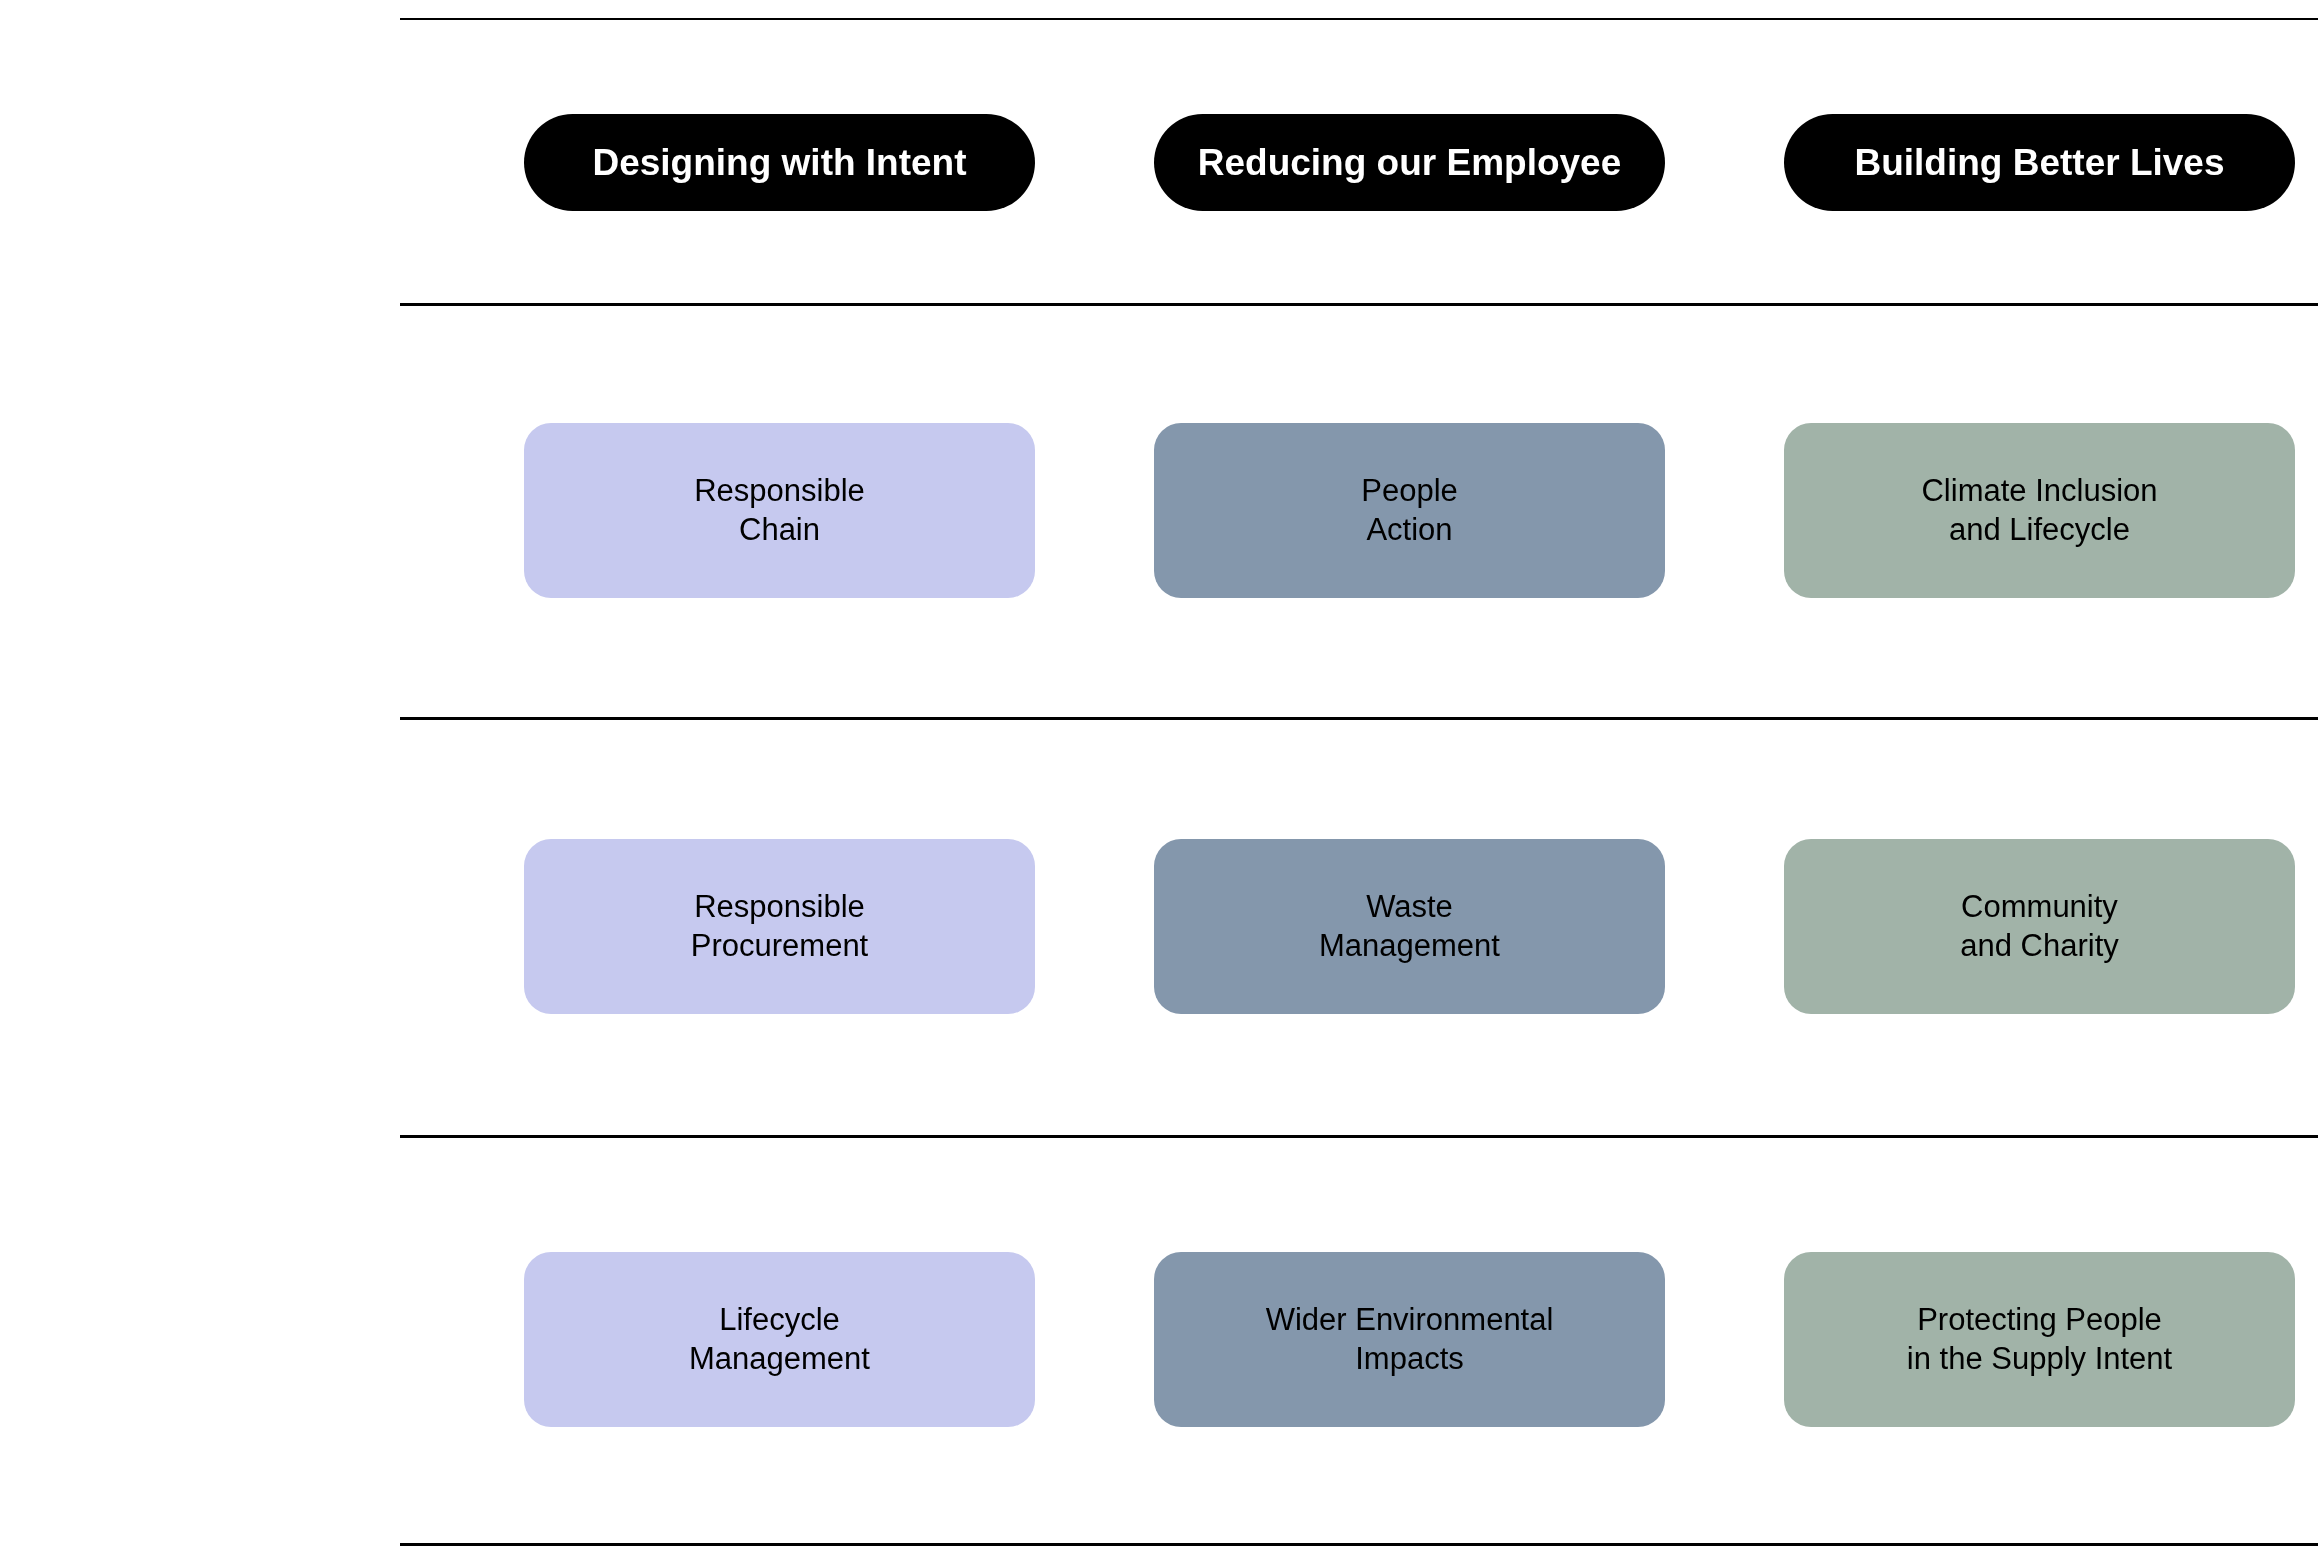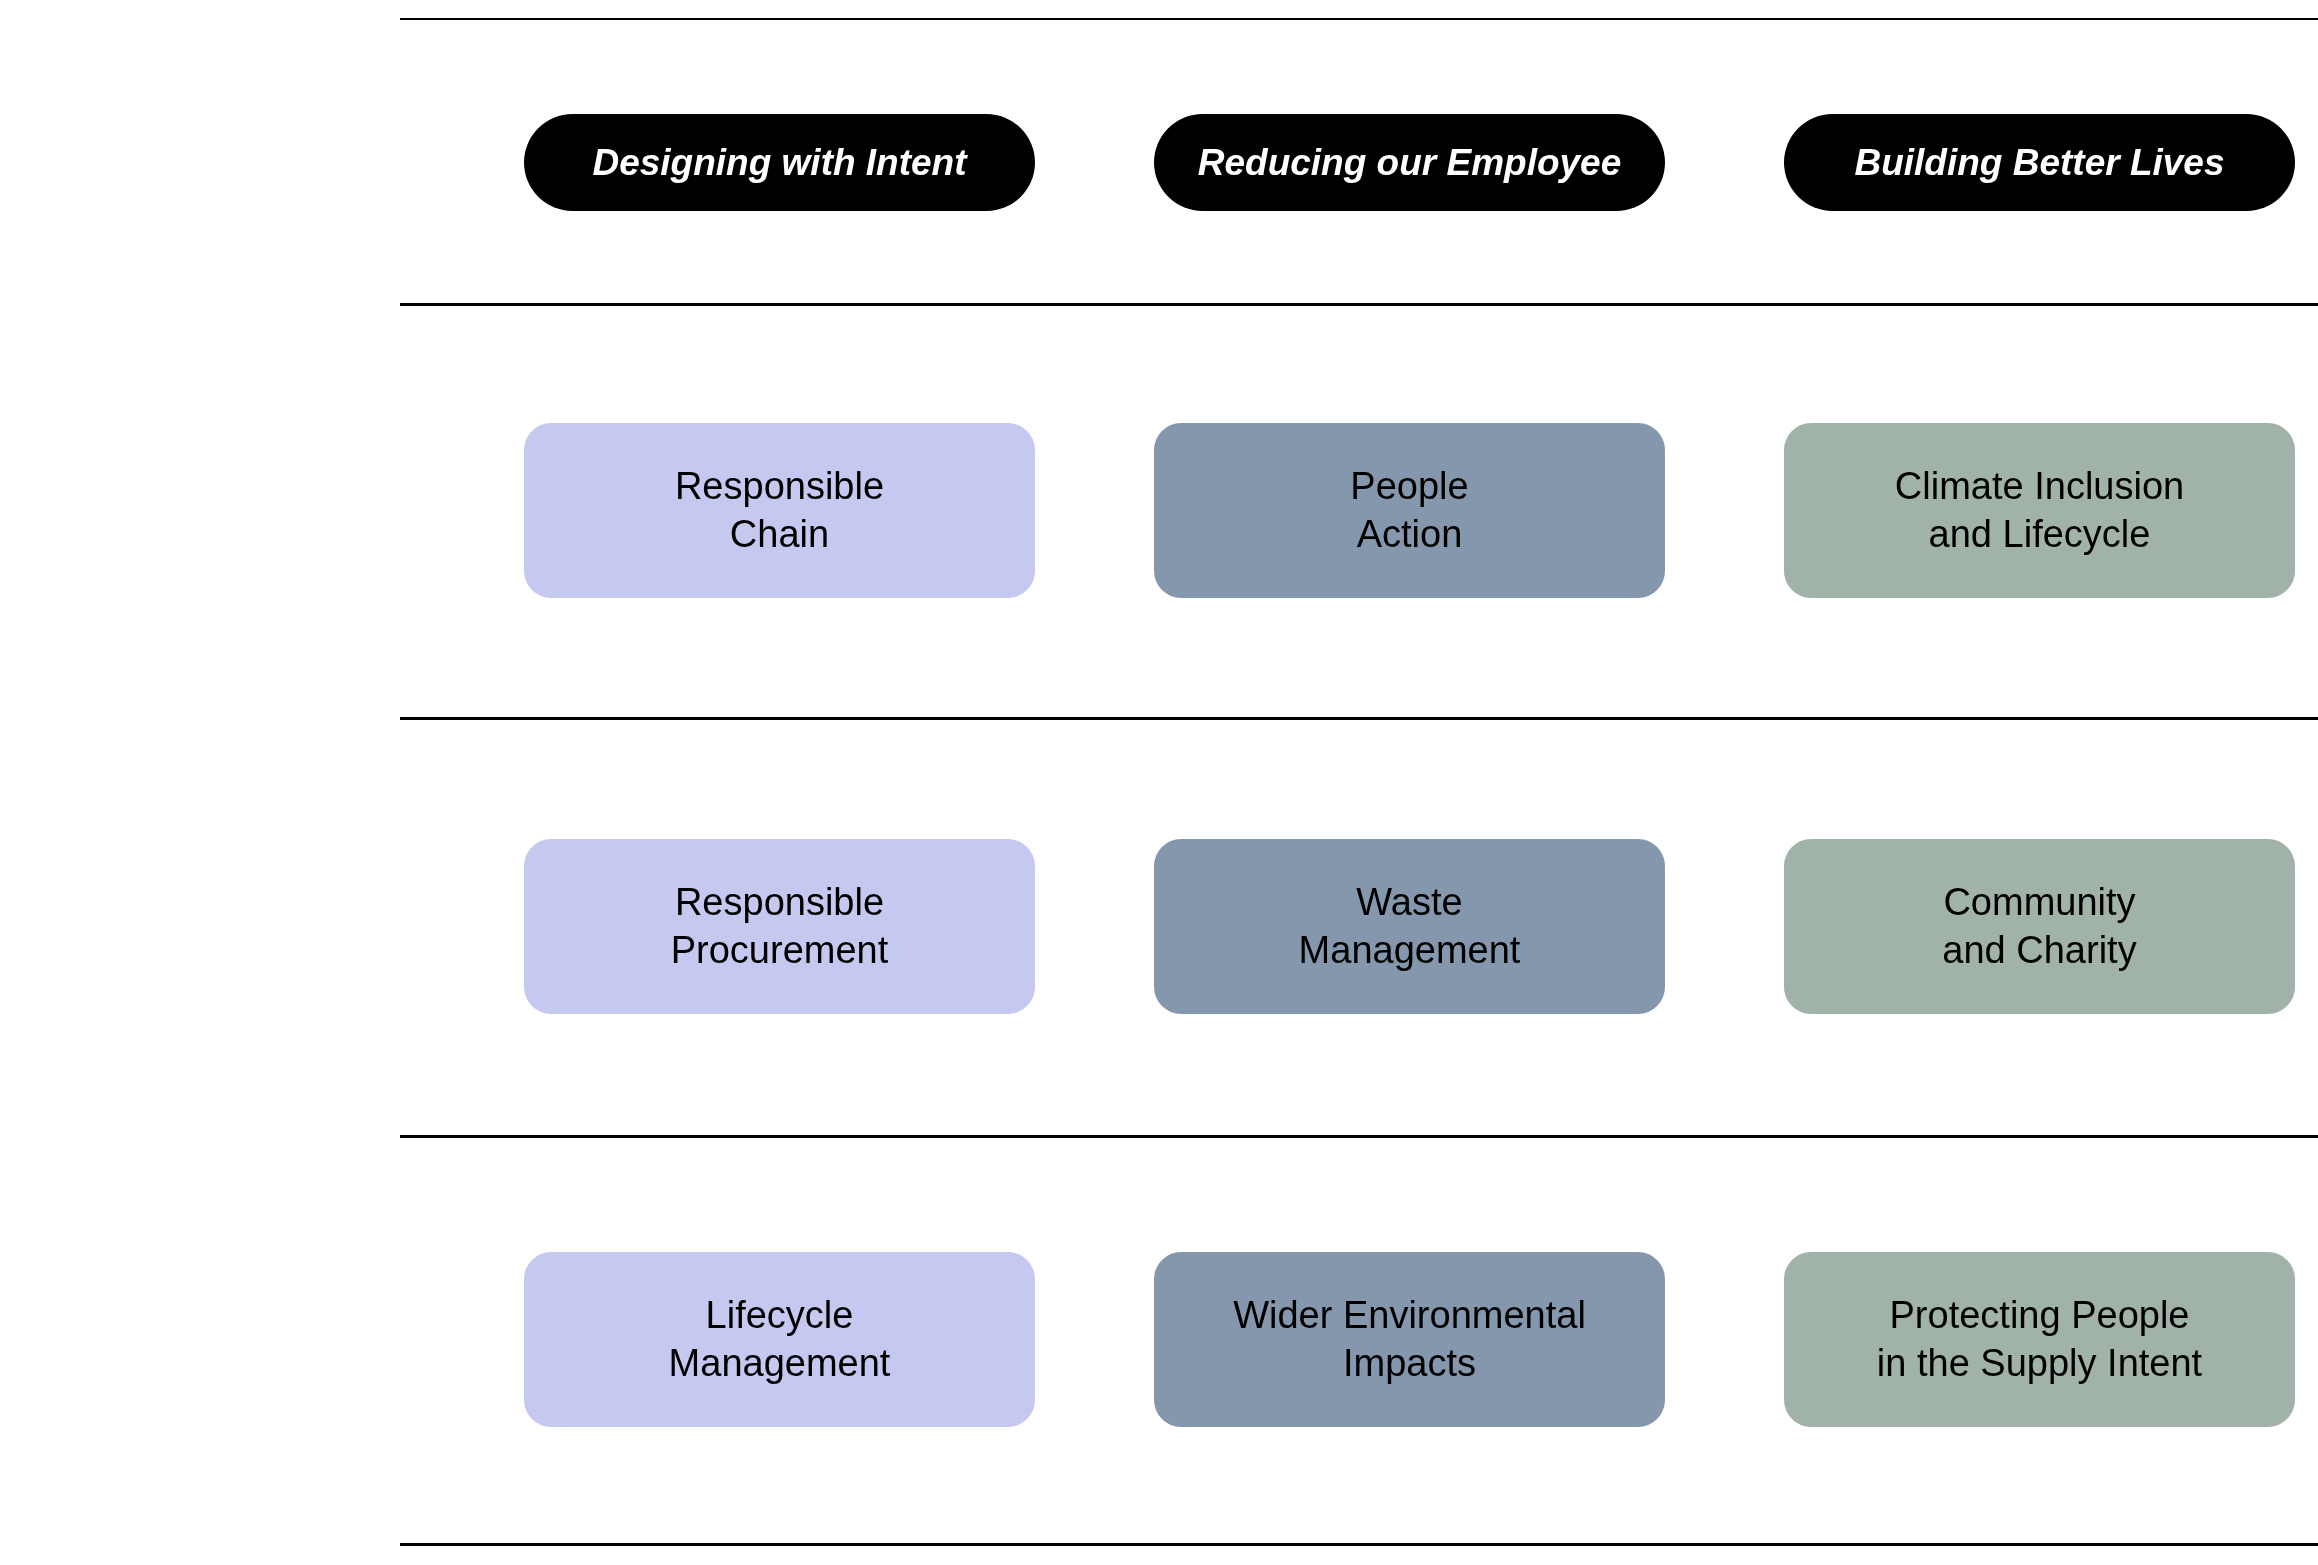--- a/index.html
+++ b/index.html
@@ -45,33 +45,32 @@
     background: #000000;
     color: #ffffff;
     border-radius: 49px;
     display: flex;
     align-items: center;
     justify-content: center;
     font-size: 37px;
     font-weight: 600;
     letter-spacing: 0px;
     text-align: center;
-    font-style: italic;
   }
   .cell {
     width: 511px;
     height: 100%;
     border-radius: 27px;
     background: var(--accent, #cccccc);
     color: #000000;
     display: flex;
     flex-direction: column;
     align-items: center;
     justify-content: center;
-    font-size: 38px;
+    font-size: 31px;
     font-weight: 500;
     line-height: 1.25;
     text-align: center;
   }
 </style>
 </head>
 <body>
 
 <div class="canvas">
 

